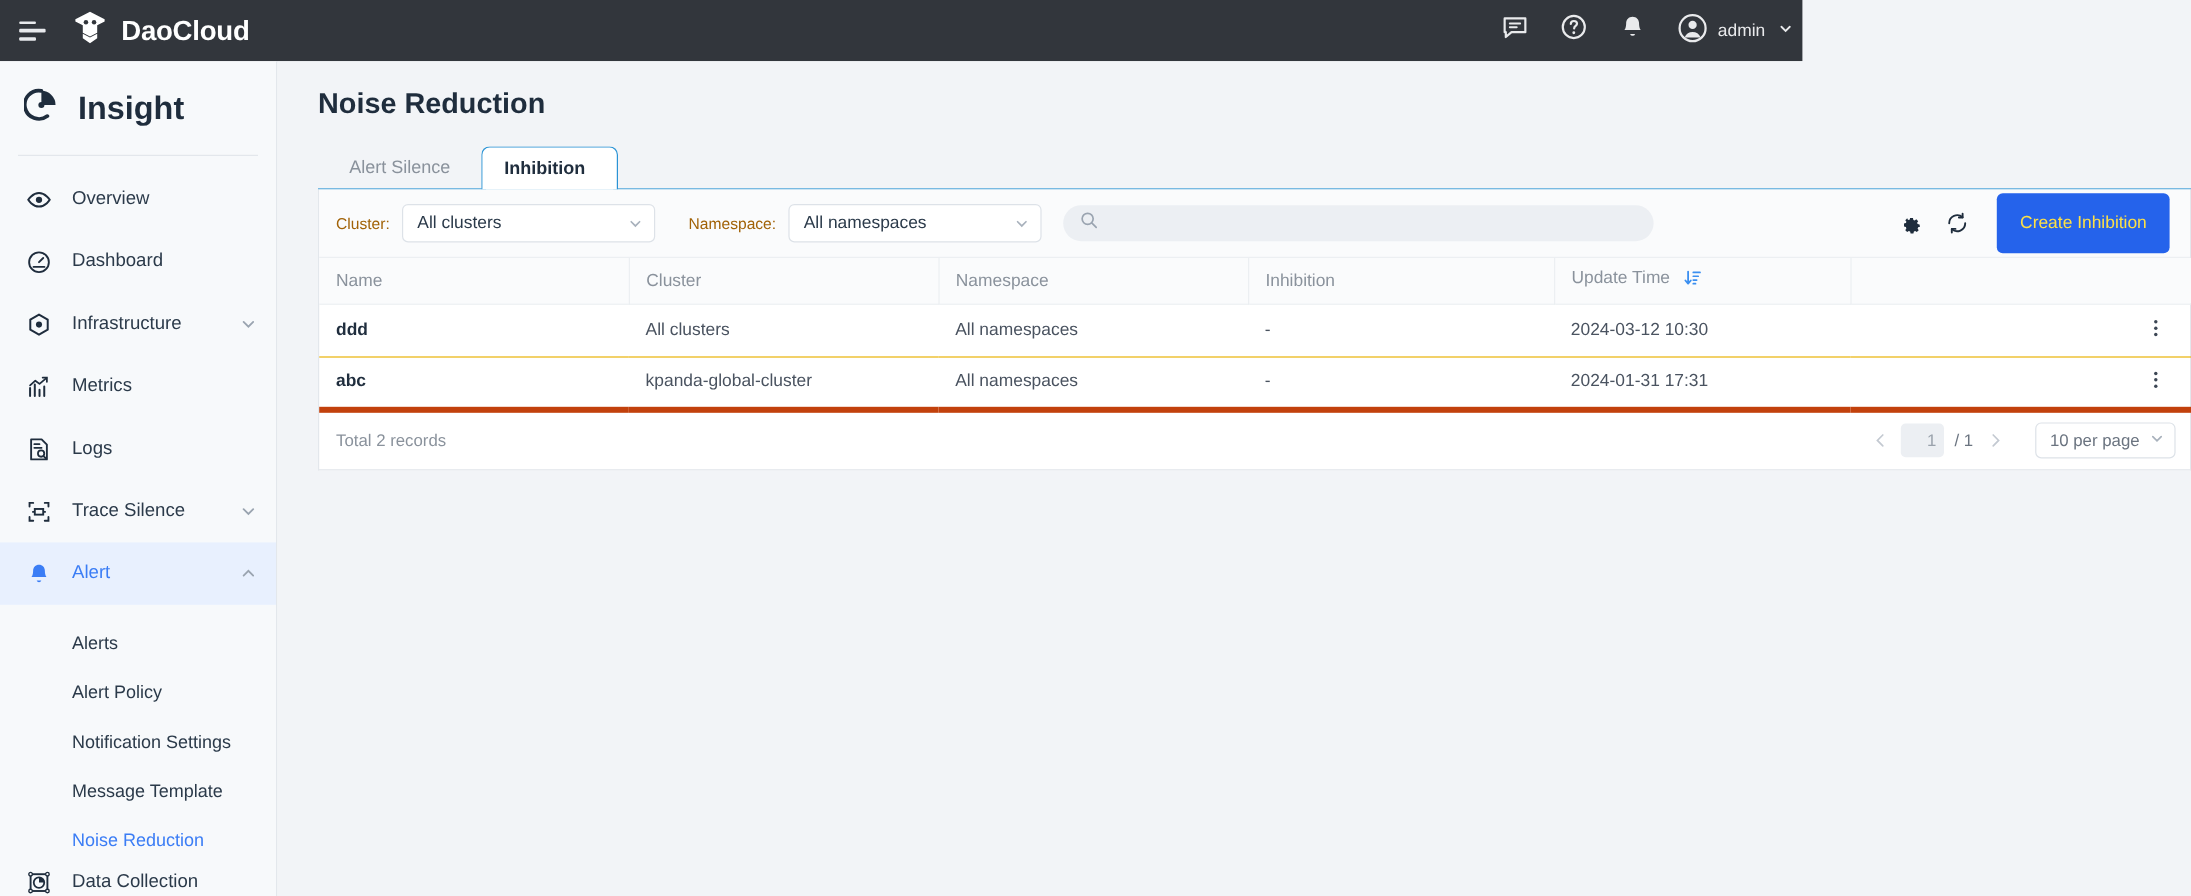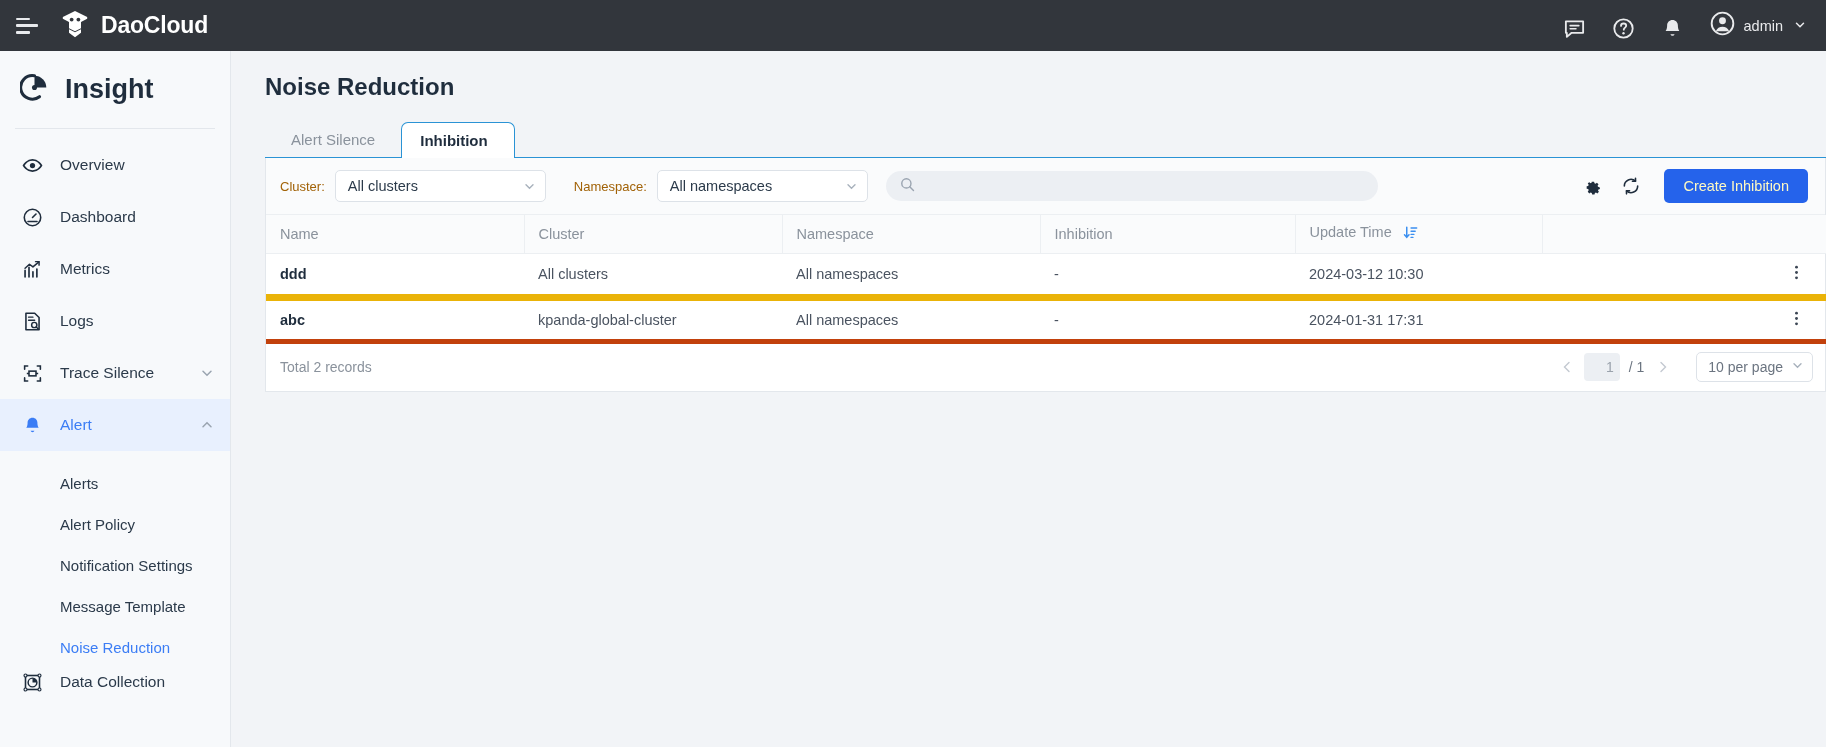--- a/index.html
+++ b/index.html
@@ -6,43 +6,43 @@
   html, body {
     width: 1826px; height: 747px;
     font-family: "Liberation Sans", sans-serif;
     background: #f2f4f7;
     overflow: hidden;
   }
 
   
   .topbar {
     position: absolute; top: 0; left: 0;
-    width: 1826px; height: 51px;
+    width: 1502px; height: 51px;
     background: #32363c;
     display: flex; align-items: center;
   }
   .hamburger {
     width: 22px; height: 16px;
     margin-left: 16px; margin-right: 22px;
     display: flex; flex-direction: column; justify-content: space-between;
     cursor: pointer;
   }
   .hamburger i { display:block; height: 2.5px; background: #e8eaed; border-radius: 1px; }
   .hamburger i:nth-child(1) { width: 14px; }
   .hamburger i:nth-child(2) { width: 22px; }
   .hamburger i:nth-child(3) { width: 14px; }
 
   .brand { display: flex; align-items: center; gap: 11px; }
   .brand-name {
     color: #ffffff; font-size: 23px; font-weight: bold; letter-spacing: -0.2px;
   }
 
   .topbar-right {
-    margin-left: auto; display: flex; align-items: flex-end;
-    gap: 26px; padding-right: 20px;
+    margin-left: auto; display: flex; align-items: flex-start;
+    gap: 26px; padding-right: 8px;
   }
   .tb-icon { cursor: pointer; display: flex; align-items: center; }
   .user-wrap { display: flex; align-items: center; gap: 9px; cursor: pointer; }
   .user-name { color: #e9eaec; font-size: 14.5px; }
   .caret-right { margin-left: 2px; }
 
   
   .sidebar {
     position: absolute; top: 51px; left: 0;
     width: 231px; height: 696px;
@@ -148,21 +148,21 @@
   }
   .searchbox input {
     border: none; outline: none; background: transparent;
     font-size: 14px; color: #2b3a4a; margin-left: 9px;
     width: 100%; font-family: "Liberation Sans", sans-serif;
   }
 
   .fb-right { margin-left: auto; display: flex; align-items: center; gap: 19px; }
   .icon-btn { cursor: pointer; display: flex; align-items: center; }
   .primary-btn {
-    height: 34px; background: #2563eb; color: #fef9c3;
+    height: 50px; background: #2563eb; color: #fde047;
     border: none; border-radius: 5px; padding: 0 19px;
     font-size: 14.5px; cursor: pointer;
     font-family: "Liberation Sans", sans-serif;
     margin-left: 4px;
   }
 
   
   table { width: 100%; border-collapse: collapse; table-layout: fixed; }
   thead th {
     background: #fafbfc; height: 38px;
@@ -172,21 +172,21 @@
     border-bottom: 1px solid #eceff2;
     border-right: 1px solid #eceff2;
   }
   thead th:last-child { border-right: none; }
   thead th.sortable { white-space: nowrap; }
   .sort-ico { vertical-align: -3px; margin-left: 7px; }
 
   tbody td {
     height: 44px; font-size: 14.5px; color: #4a5360;
     padding-left: 14px;
-    border-bottom: 7px solid #eab308;
+    border-bottom: 1px solid #eab308;
   }
   tbody td.name-cell { color: #1f2d3d; font-weight: bold; }
   tbody td.act-cell { text-align: right; padding-right: 22px; }
   tbody tr:last-child td { border-bottom: 5px solid #c2410c; }
   .kebab { cursor: pointer; display: inline-flex; }
 
   
   .tfoot {
     height: 47px; display: flex; align-items: center;
     padding: 0 12px 0 14px;
@@ -296,20 +296,34 @@
       <span class="nav-ico">
         <svg width="21" height="21" viewBox="0 0 24 24">
           <circle cx="12" cy="12" r="9.4" fill="none" stroke="#1f2d3d" stroke-width="1.8"></circle>
           <path d="M12 12l4-4" stroke="#1f2d3d" stroke-width="1.8" stroke-linecap="round"></path>
           <path d="M6.8 16.5h10.4" stroke="#1f2d3d" stroke-width="1.8" stroke-linecap="round"></path>
         </svg>
       </span>
       <span class="nav-label">Dashboard</span>
     </div>
 
+    <div class="nav-item">
+      <span class="nav-ico">
+        <svg width="21" height="21" viewBox="0 0 24 24">
+          <path d="M12 2.4l8.3 4.8v9.6L12 21.6 3.7 16.8V7.2z" fill="none" stroke="#1f2d3d" stroke-width="1.9" stroke-linejoin="round"></path>
+          <circle cx="12" cy="12" r="2.9" fill="#1f2d3d"></circle>
+        </svg>
+      </span>
+      <span class="nav-label">Infrastructure</span>
+      <span class="nav-chev">
+        <svg width="14" height="14" viewBox="0 0 14 14">
+          <path d="M3 5.3L7 9.3l4-4" fill="none" stroke="#9aa4b0" stroke-width="1.5" stroke-linecap="round"></path>
+        </svg>
+      </span>
+    </div>
 
     <div class="nav-item">
       <span class="nav-ico">
         <svg width="21" height="21" viewBox="0 0 24 24">
           <path d="M3.5 20.5V13M8 20.5V9.5M12.5 20.5v-5.8M17 20.5v-9" stroke="#1f2d3d" stroke-width="1.9" stroke-linecap="round"></path>
           <path d="M3.5 10.5l5-4.5 4 3 6.5-5.5" fill="none" stroke="#1f2d3d" stroke-width="1.7" stroke-linecap="round" stroke-linejoin="round"></path>
           <path d="M15.5 3h4v4" fill="none" stroke="#1f2d3d" stroke-width="1.7" stroke-linecap="round"></path>
         </svg>
       </span>
       <span class="nav-label">Metrics</span>

